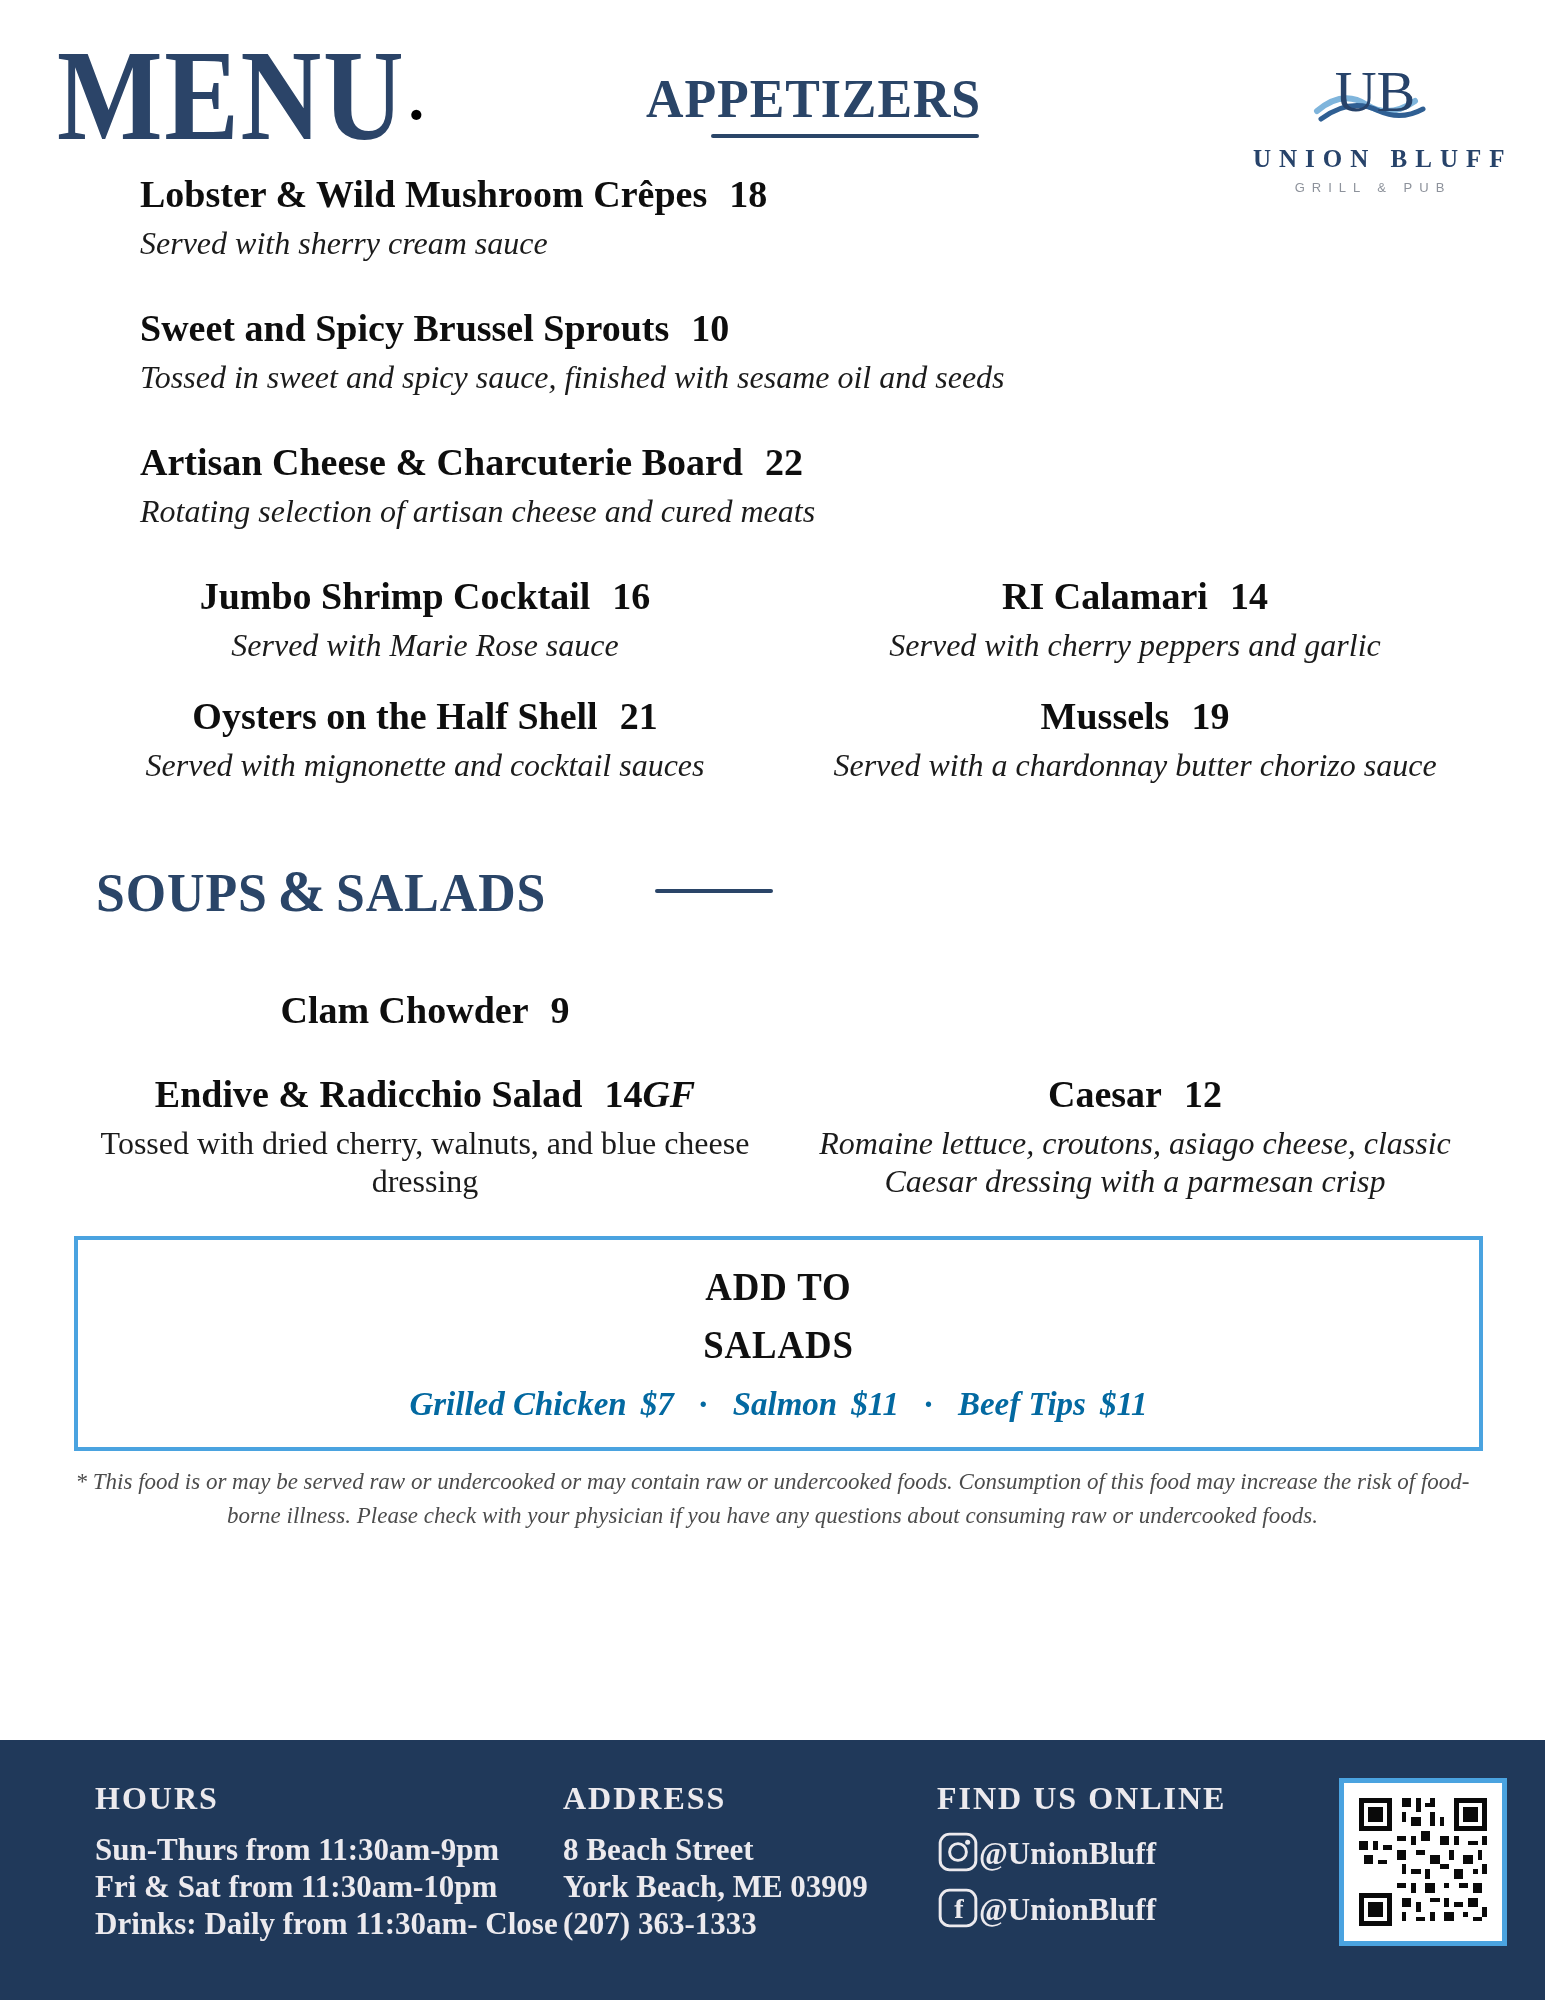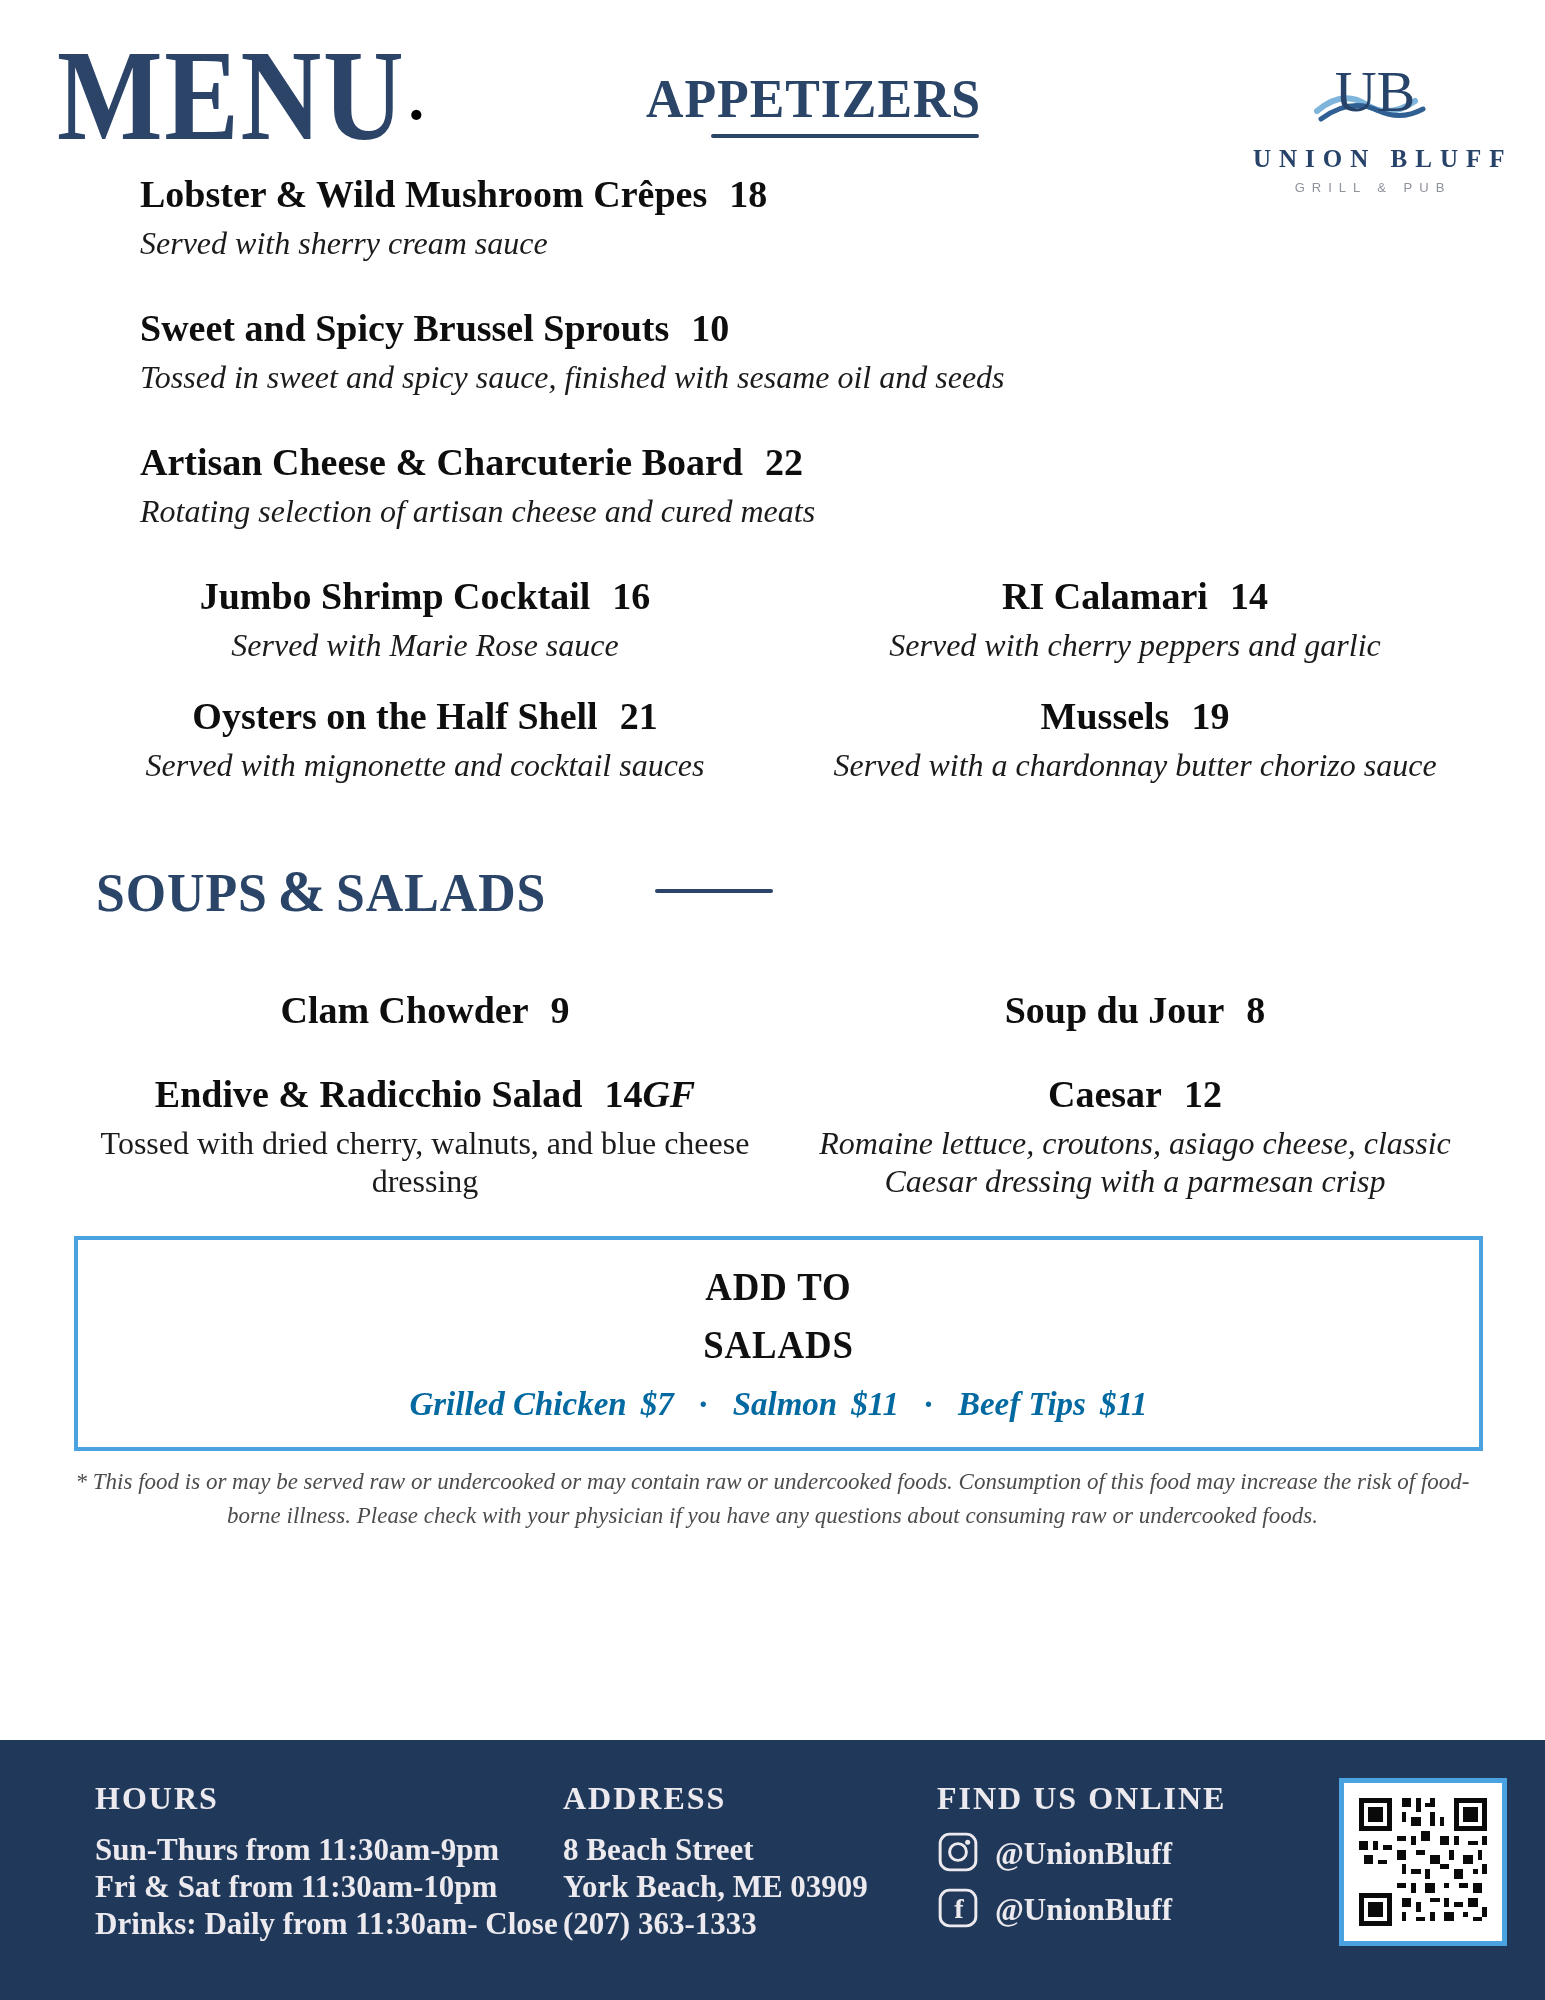--- a/index.html
+++ b/index.html
@@ -63,21 +63,21 @@
   
   .footer {
     position:absolute; left:0; bottom:0; width:1545px; height:260px;
     background:#20395a; color:#eceaee; display:flex; padding:40px 38px 0 95px;
   }
   .fcol h3 { font-size:32px; font-weight:700; letter-spacing:2px; margin-bottom:14px; white-space:nowrap; }
   .fline { font-size:31px; font-weight:700; line-height:37px; white-space:nowrap; }
   .fcol.hours { width:468px; }
   .fcol.address { width:374px; }
   .fcol.online { width:330px; }
-  .social-row { display:flex; align-items:center; gap:16px; margin-top:10px; }
+  .social-row { display:flex; align-items:center; gap:0; margin-top:10px; }
   .social-row .fline { line-height:34px; }
   .qr-wrap {
     margin-left:auto; margin-top:-2px; width:168px; height:168px;
     background:#ffffff; border:5px solid #4aa3e0; padding:10px;
   }
   .qr-wrap svg { width:100%; height:100%; display:block; }
 </style>
 </head>
 <body>
 
@@ -139,23 +139,20 @@
   </div>
 
   <div class="sec-head soups">
     <div class="sec-title"><span>SOUPS</span><span class="amp">&amp;</span><span>SALADS</span></div>
     <div class="rule short"></div>
   </div>
 
   <div class="cols srow1">
     <div class="colL">
       <div class="iname"><span>Clam Chowder</span><span class="iprice">9</span></div>
-    </div>
-    <div class="colR">
-      <div class="iname"><span>Soup du Jour</span><span class="iprice">8</span></div>
     </div>
   </div>
 
   <div class="cols srow2">
     <div class="colL">
       <div class="iname"><span>Endive &amp; Radicchio Salad</span><span class="iprice">14</span><span class="itag">GF</span></div>
       <div class="idesc upright">Tossed with dried cherry, walnuts, and blue cheese dressing</div>
     </div>
     <div class="colR">
       <div class="iname"><span>Caesar</span><span class="iprice">12</span></div>

